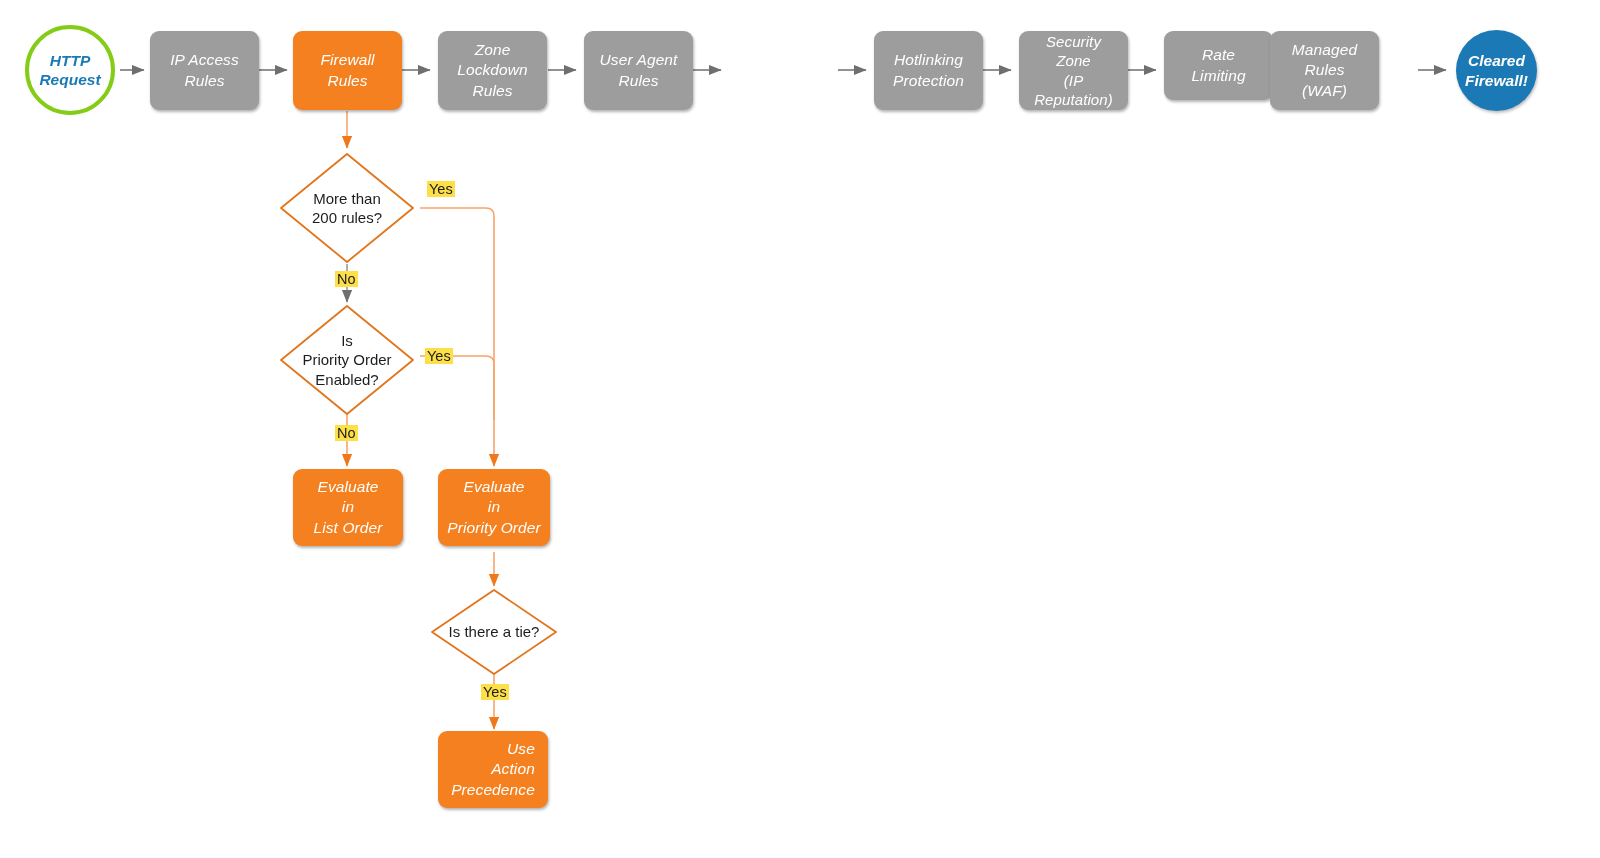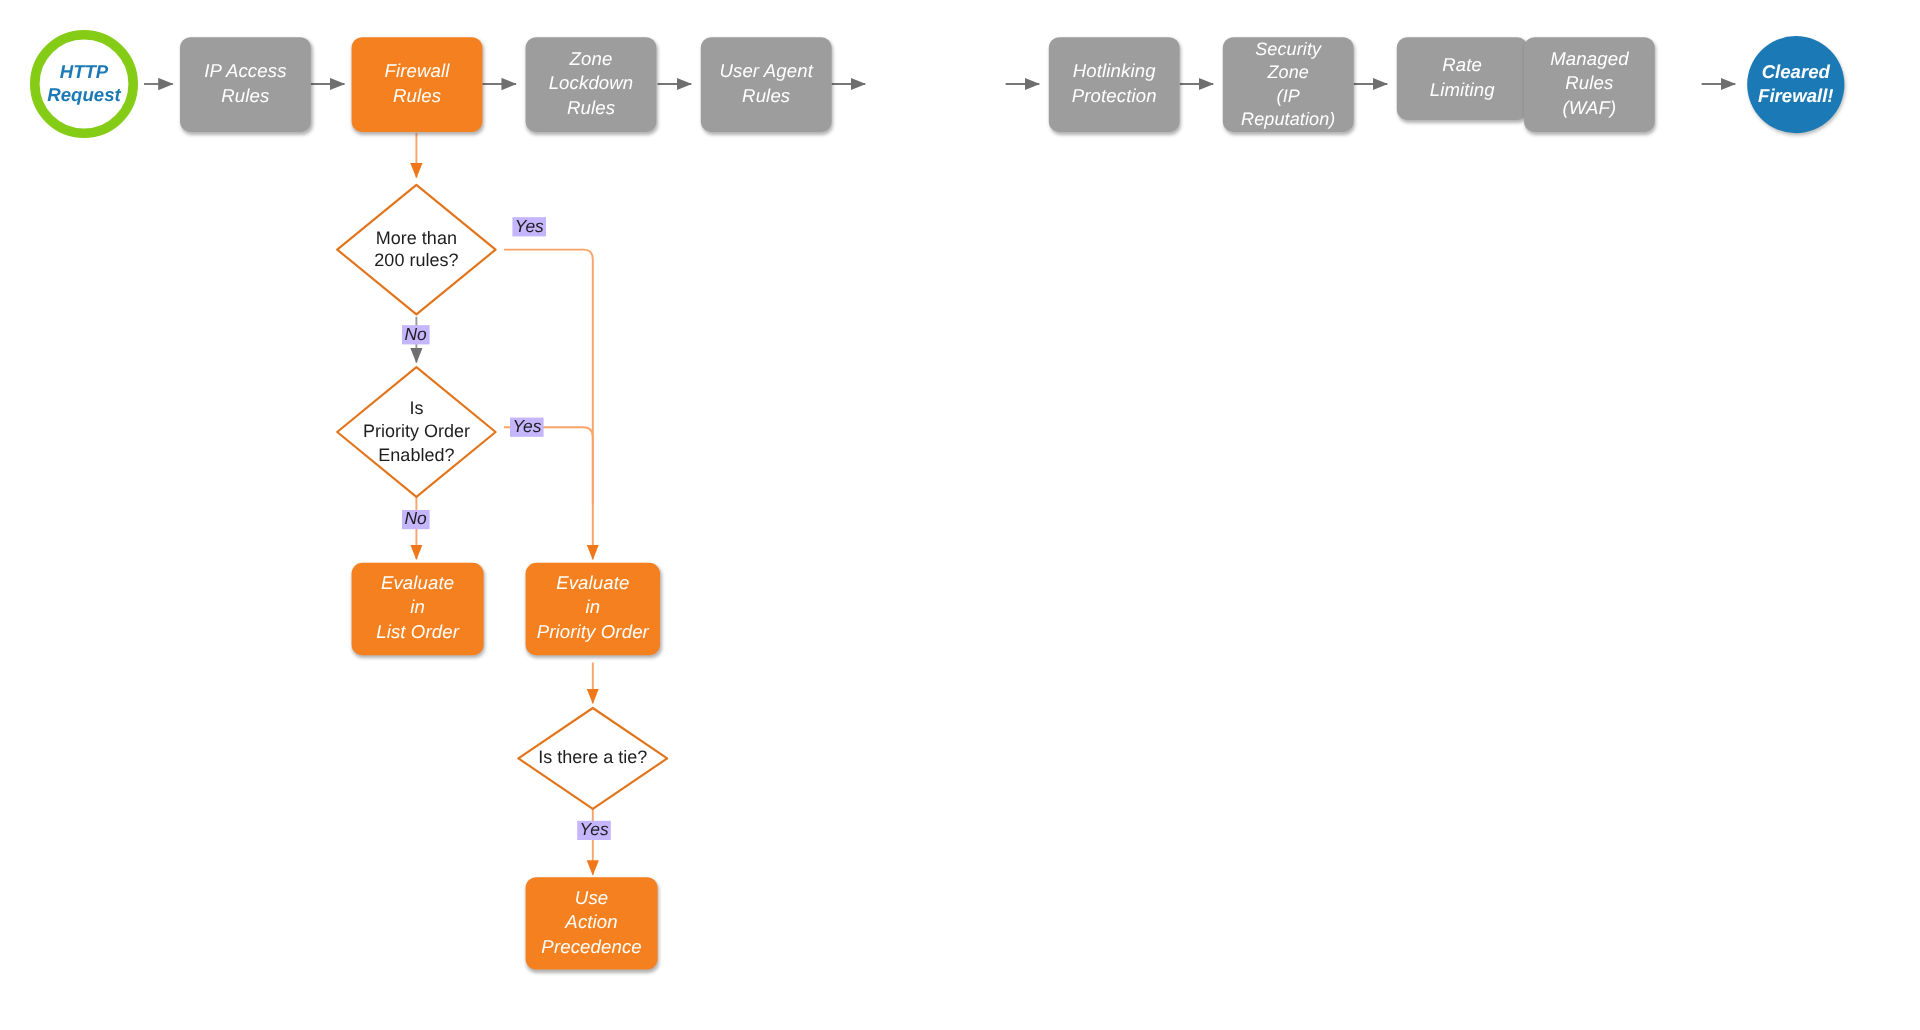--- a/index.html
+++ b/index.html
@@ -59,21 +59,21 @@
     box-shadow: 1px 2px 3px rgba(0,0,0,0.25);
   }
   .term .lbl {
     font-style: italic;
     font-weight: bold;
     font-size: 15.5px;
     line-height: 1.25;
   }
   .term.hollow {
     background: #ffffff;
-    border: 8px solid #84cc16;
+    border: 4px solid #84cc16;
     box-shadow: none;
   }
   .term.hollow .lbl { color: #1b7ab5; }
   .term.filled { background: #1b7ab5; border: none; }
   .term.filled .lbl { color: #ffffff; }
 
   
   .decision {
     position: absolute;
   }
@@ -94,24 +94,23 @@
     font-size: 15px;
     line-height: 1.30;
     color: #1d1d1d;
     white-space: pre-line;
   }
 
   
   .edge-label {
     position: absolute;
     font-size: 14.5px;
-    font-style: italic;
     color: #1d1d1d;
     white-space: nowrap;
-    background: #c4b5fd;
+    background: #fde047;
     padding: 0 2px;
   }
 </style>
 </head>
 <body>
 
 <div id="canvas">
 
   <svg id="wires" viewBox="0 0 1600 858" xmlns="http://www.w3.org/2000/svg">
     <defs>
@@ -235,21 +234,21 @@
 List Order</span>
   </div>
 
   <div class="node proc orange" style="left:438px; top:469px; width:112px; height:77px;">
     <span class="lbl" style="white-space:pre-line;">Evaluate
 in
 Priority Order</span>
   </div>
 
   <div class="node proc orange" style="left:438px; top:731px; width:110px; height:77px;">
-    <span class="lbl" style="white-space:pre-line;">Use
+    <span class="lbl" style="white-space:pre-line;text-align:right;">Use
 Action
 Precedence</span>
   </div>
 
   <span class="edge-label" style="left:427px; top:181px;">Yes</span>
 
   <span class="edge-label" style="left:335px; top:271px;">No</span>
 
   <span class="edge-label" style="left:425px; top:348px;">Yes</span>
 

